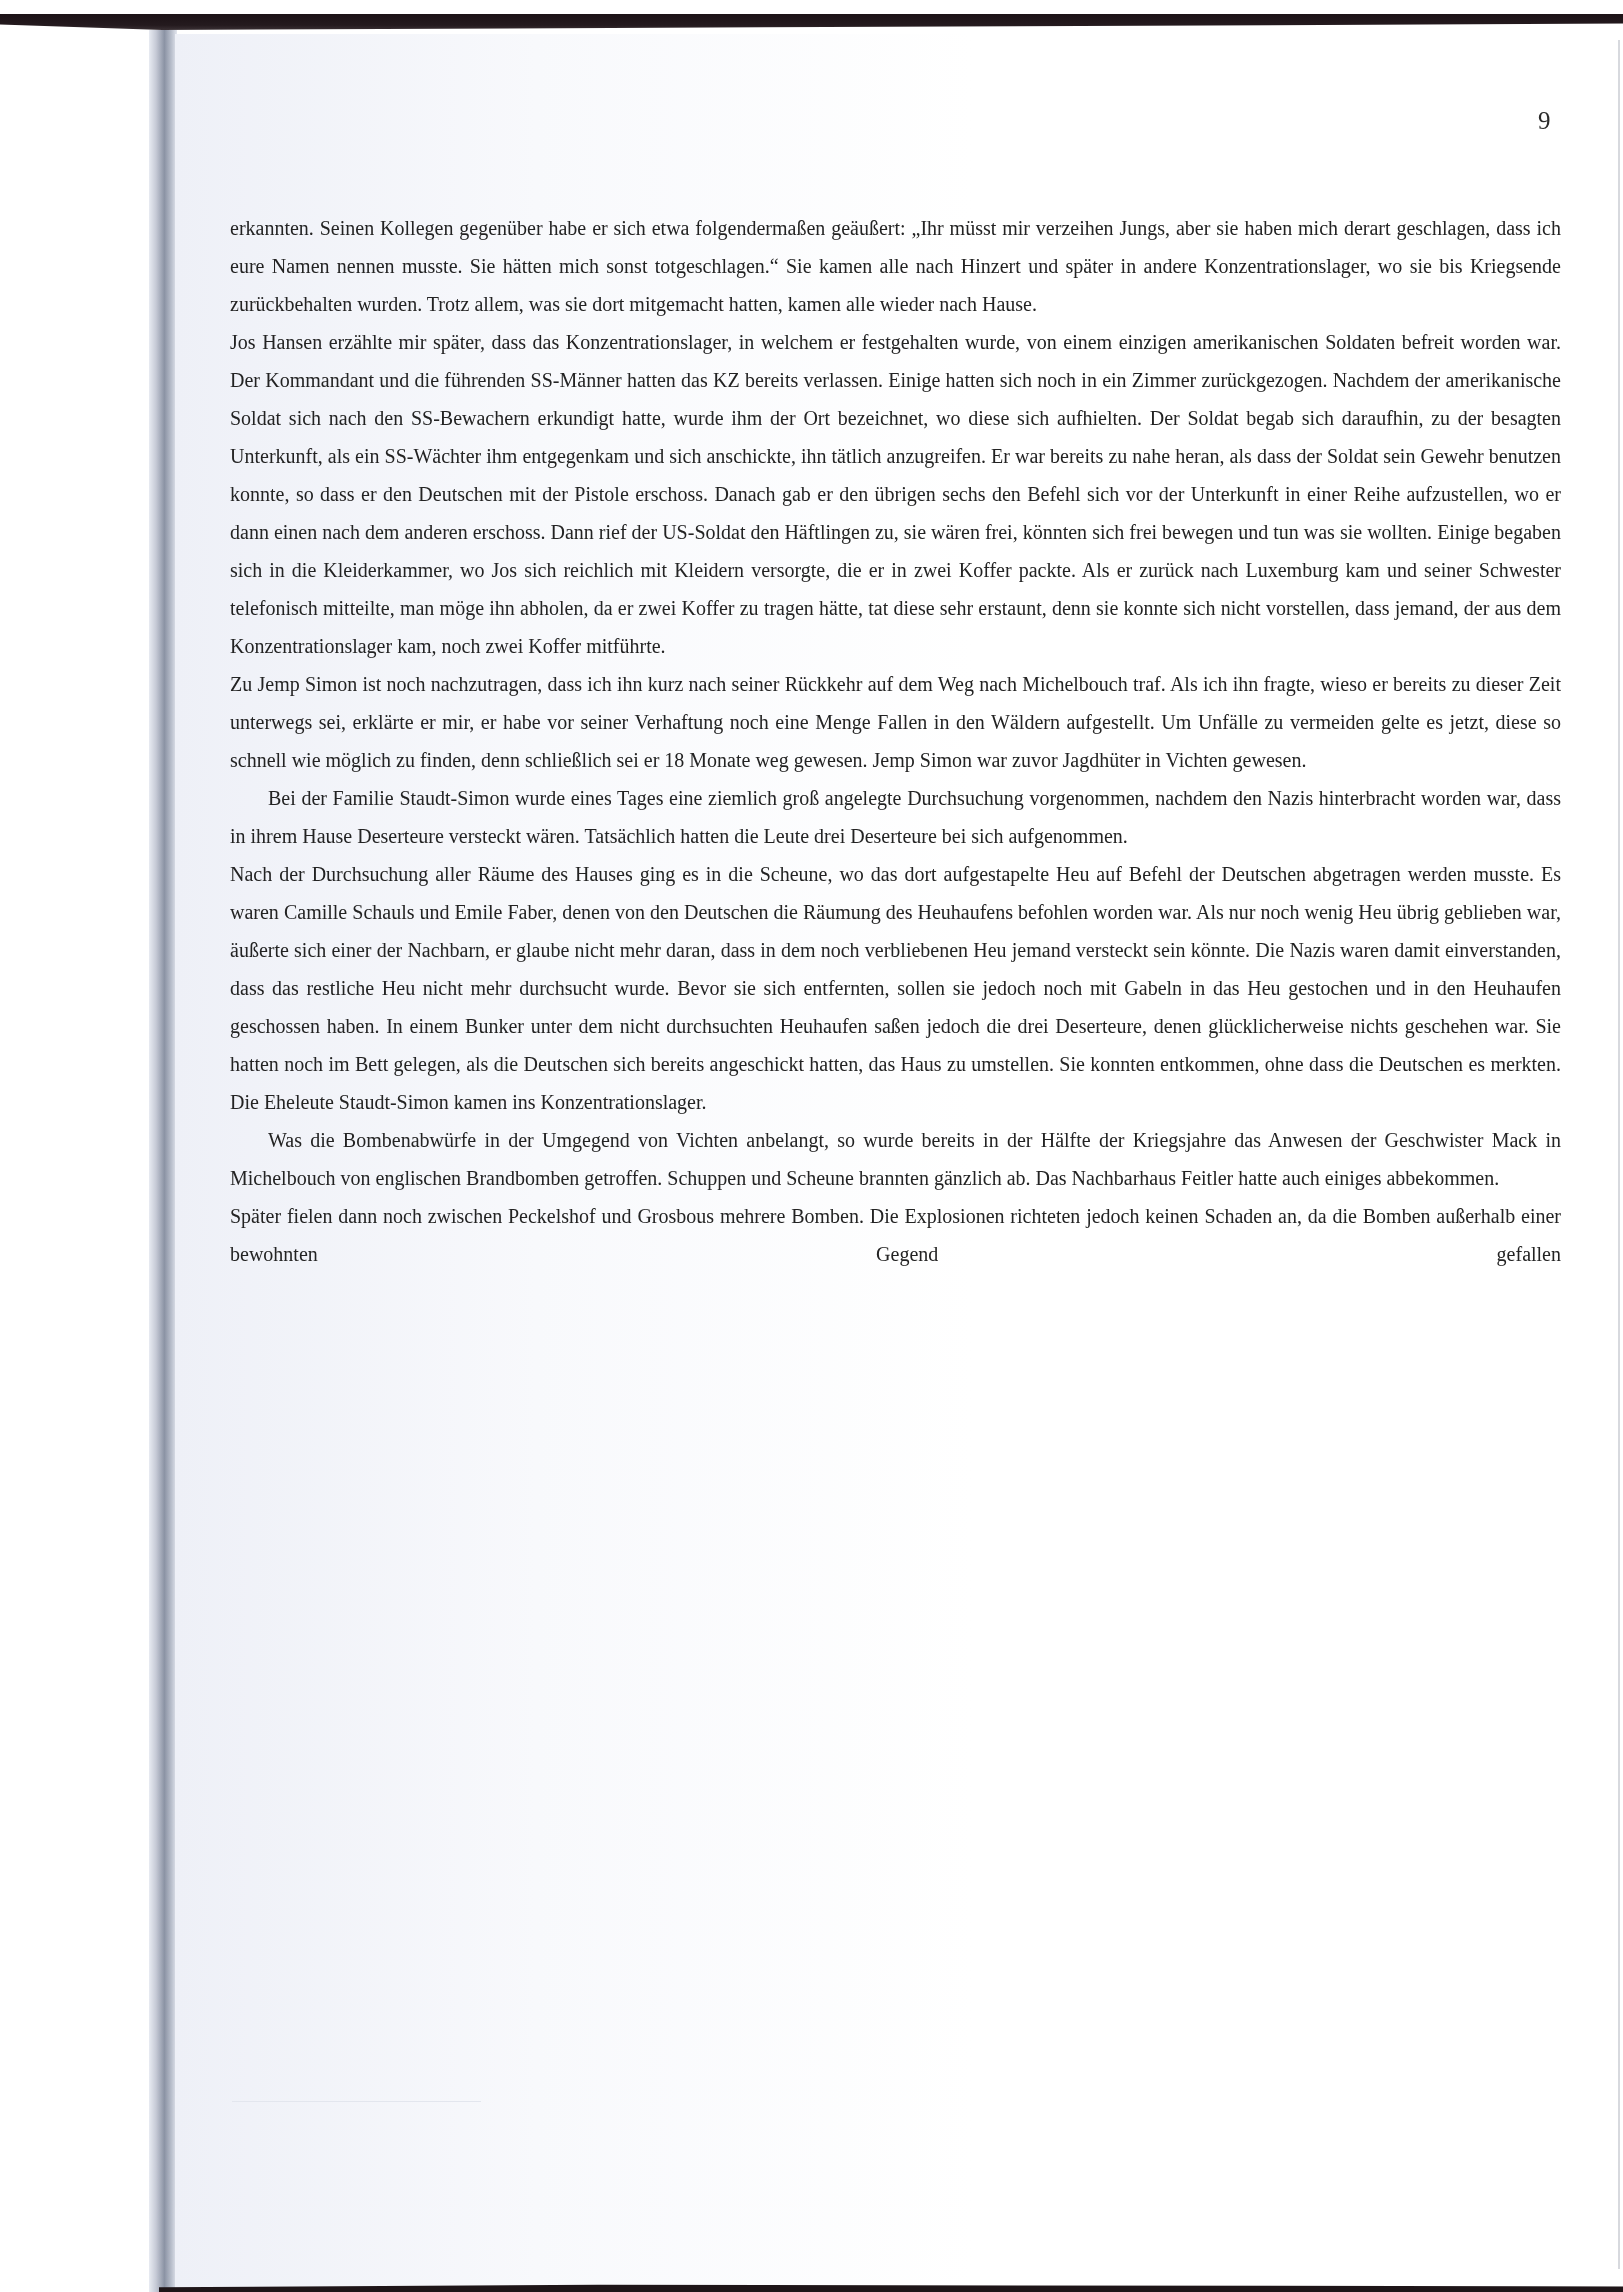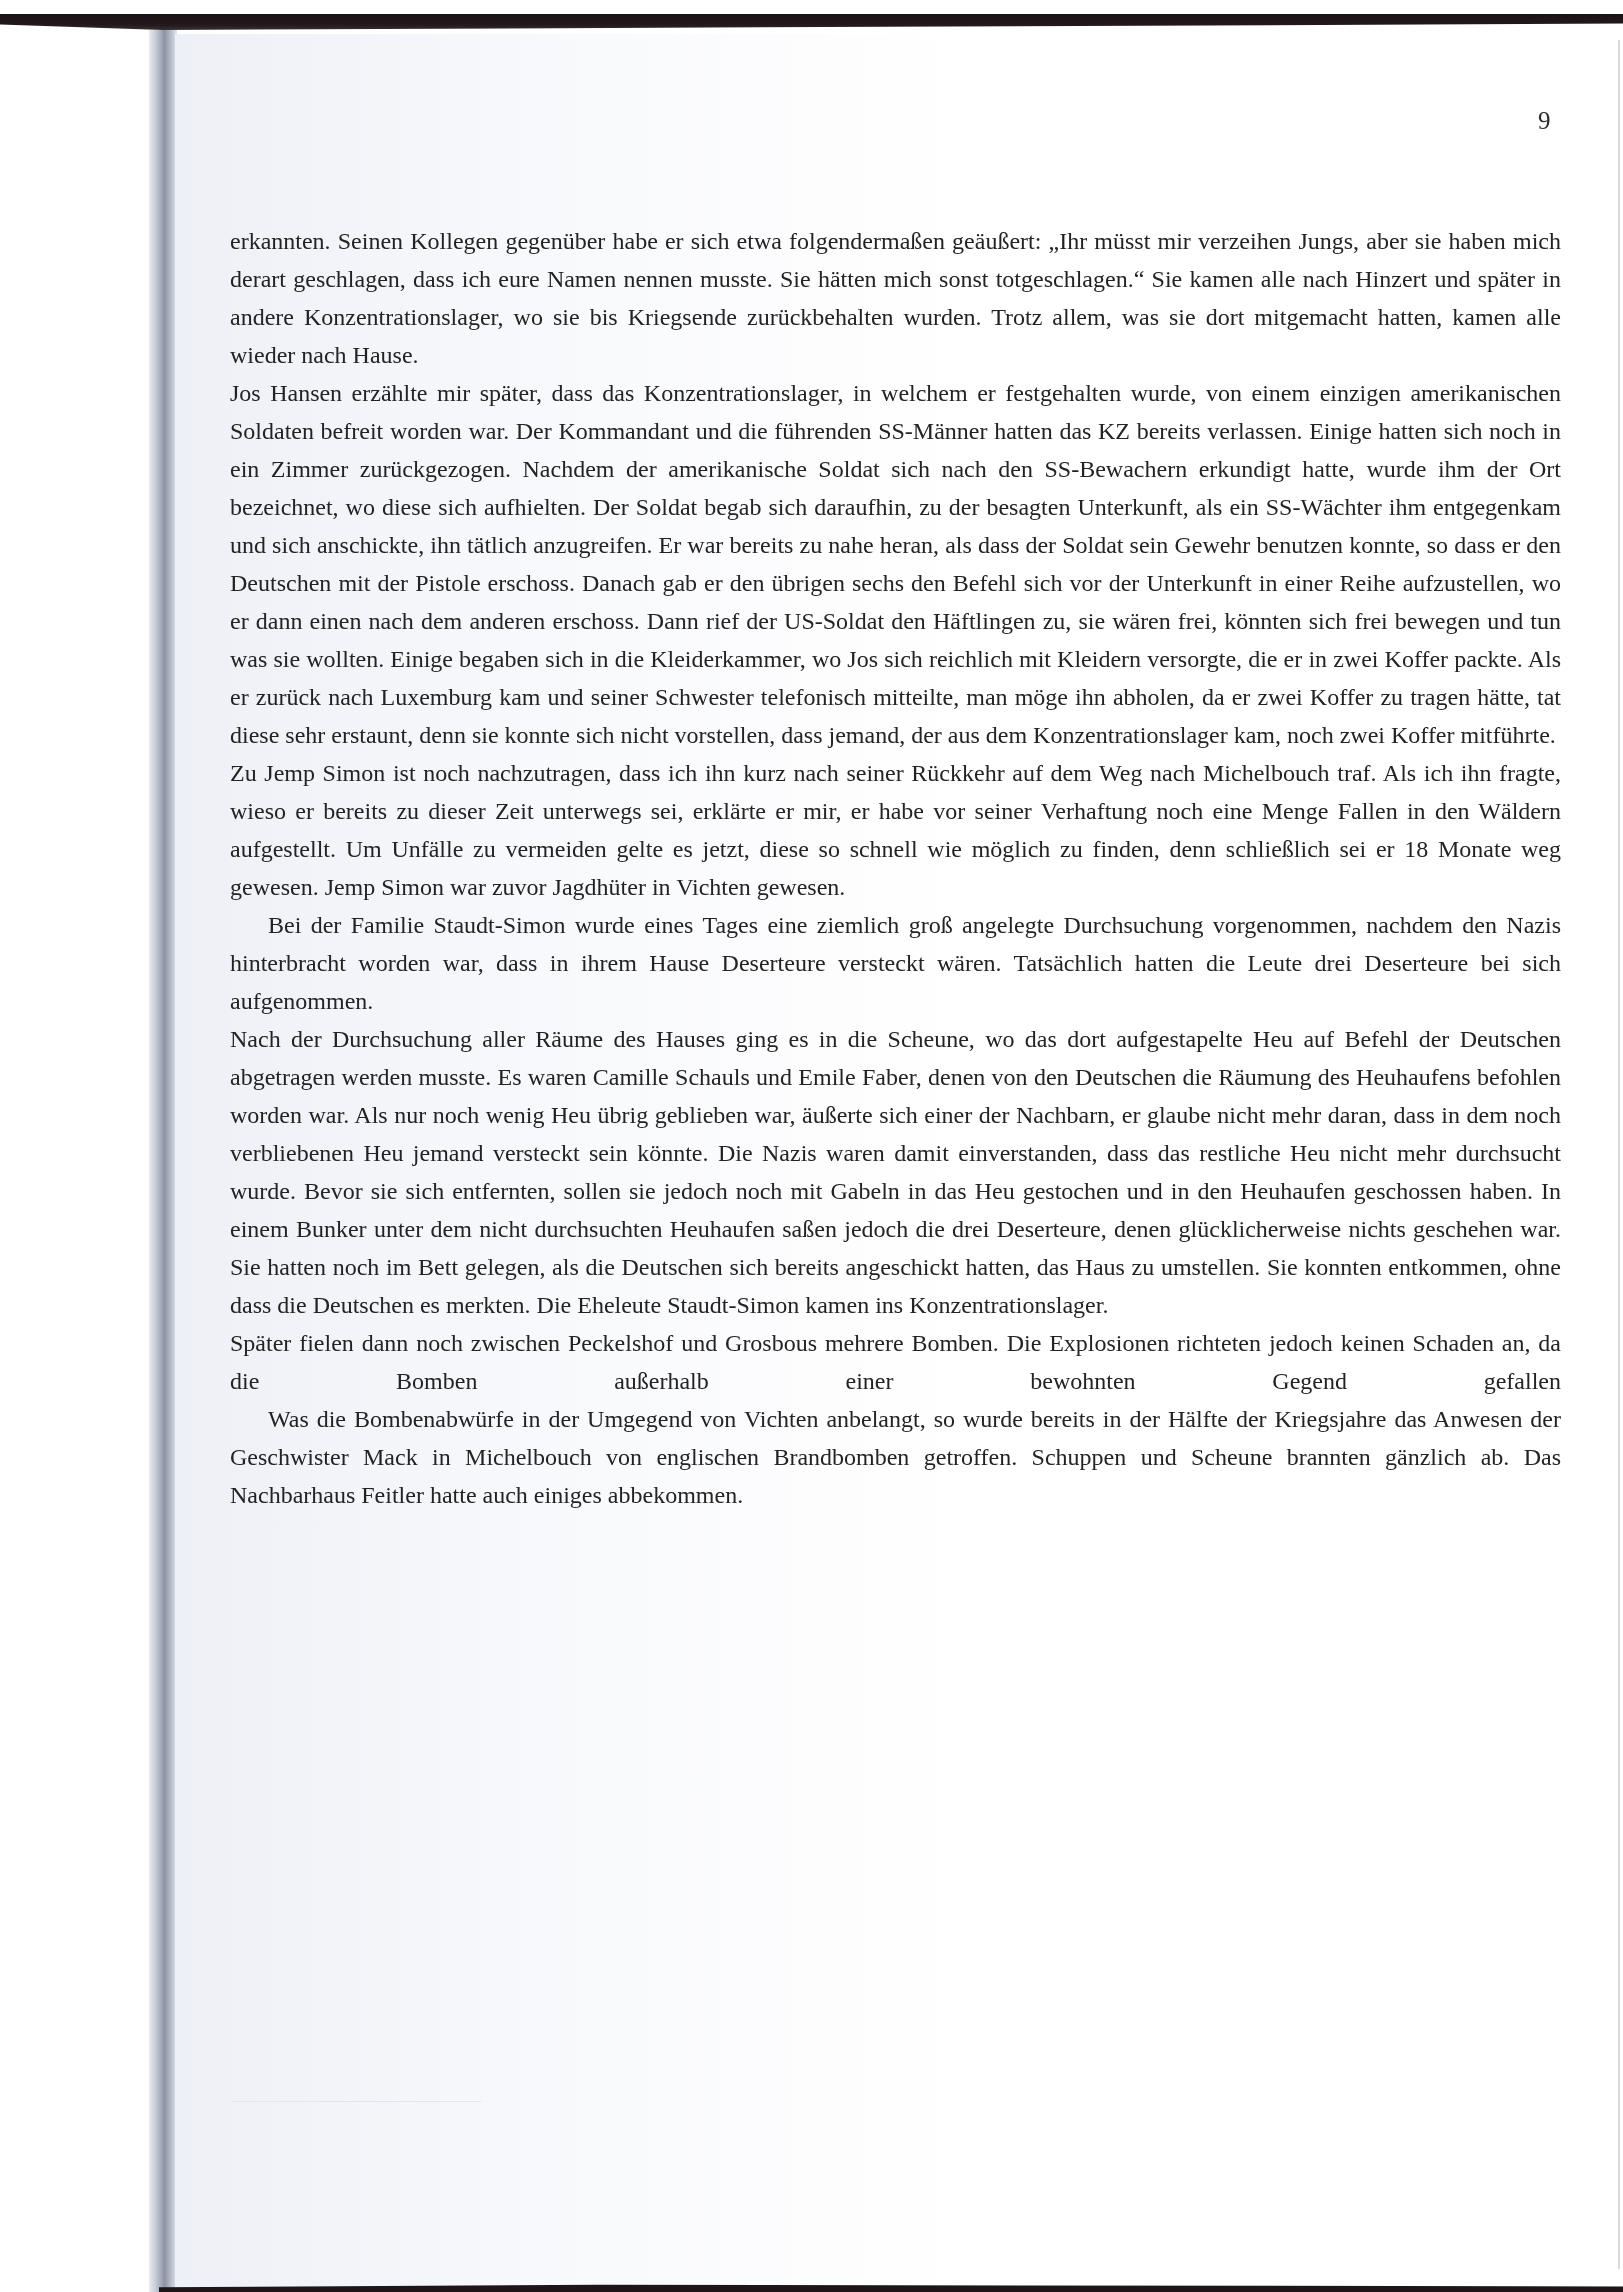--- a/index.html
+++ b/index.html
@@ -59,24 +59,24 @@
     }
     .page-number {
       position: absolute;
       left: 1538px; top: 107px;
       font-family: "Liberation Serif", "DejaVu Serif", serif;
       font-size: 25px;
       color: #2b2b2b;
     }
     .text-block {
       position: absolute;
-      left: 230px; top: 222px;
+      left: 230px; top: 209px;
       width: 1331px;
       font-family: "Liberation Serif", "DejaVu Serif", serif;
-      font-size: 24px;
+      font-size: 20px;
       line-height: 38px;
       color: #232323;
       text-align: justify;
     }
     .para {
       margin: 0;
     }
     .para.indent {
       text-indent: 38px;
     }
@@ -104,19 +104,19 @@
   <div class="bottom-edge"></div>
 
   <div class="page-number">9</div>
 
   <div class="text-block">
     <p class="para">erkannten. Seinen Kollegen gegenüber habe er sich etwa folgendermaßen geäußert: „Ihr müsst mir verzeihen Jungs, aber sie haben mich derart geschlagen, dass ich eure Namen nennen musste. Sie hätten mich sonst totgeschlagen.“ Sie kamen alle nach Hinzert und später in andere Konzentrationslager, wo sie bis Kriegsende zurückbehalten wurden. Trotz allem, was sie dort mitgemacht hatten, kamen alle wieder nach Hause.</p>
     <p class="para">Jos Hansen erzählte mir später, dass das Konzentrationslager, in welchem er festgehalten wurde, von einem einzigen amerikanischen Soldaten befreit worden war. Der Kommandant und die führenden SS-Männer hatten das KZ bereits verlassen. Einige hatten sich noch in ein Zimmer zurückgezogen. Nachdem der amerikanische Soldat sich nach den SS-Bewachern erkundigt hatte, wurde ihm der Ort bezeichnet, wo diese sich aufhielten. Der Soldat begab sich daraufhin, zu der besagten Unterkunft, als ein SS-Wächter ihm entgegenkam und sich anschickte, ihn tätlich anzugreifen. Er war bereits zu nahe heran, als dass der Soldat sein Gewehr benutzen konnte, so dass er den Deutschen mit der Pistole erschoss. Danach gab er den übrigen sechs den Befehl sich vor der Unterkunft in einer Reihe aufzustellen, wo er dann einen nach dem anderen erschoss. Dann rief der US-Soldat den Häftlingen zu, sie wären frei, könnten sich frei bewegen und tun was sie wollten. Einige begaben sich in die Kleiderkammer, wo Jos sich reichlich mit Kleidern versorgte, die er in zwei Koffer packte. Als er zurück nach Luxemburg kam und seiner Schwester telefonisch mitteilte, man möge ihn abholen, da er zwei Koffer zu tragen hätte, tat diese sehr erstaunt, denn sie konnte sich nicht vorstellen, dass jemand, der aus dem Konzentrationslager kam, noch zwei Koffer mitführte.</p>
     <p class="para">Zu Jemp Simon ist noch nachzutragen, dass ich ihn kurz nach seiner Rückkehr auf dem Weg nach Michelbouch traf. Als ich ihn fragte, wieso er bereits zu dieser Zeit unterwegs sei, erklärte er mir, er habe vor seiner Verhaftung noch eine Menge Fallen in den Wäldern aufgestellt. Um Unfälle zu vermeiden gelte es jetzt, diese so schnell wie möglich zu finden, denn schließlich sei er 18 Monate weg gewesen. Jemp Simon war zuvor Jagdhüter in Vichten gewesen.</p>
     <p class="para indent gap-before">Bei der Familie Staudt-Simon wurde eines Tages eine ziemlich groß angelegte Durchsuchung vorgenommen, nachdem den Nazis hinterbracht worden war, dass in ihrem Hause Deserteure versteckt wären. Tatsächlich hatten die Leute drei Deserteure bei sich aufgenommen.</p>
     <p class="para">Nach der Durchsuchung aller Räume des Hauses ging es in die Scheune, wo das dort aufgestapelte Heu auf Befehl der Deutschen abgetragen werden musste. Es waren Camille Schauls und Emile Faber, denen von den Deutschen die Räumung des Heuhaufens befohlen worden war. Als nur noch wenig Heu übrig geblieben war, äußerte sich einer der Nachbarn, er glaube nicht mehr daran, dass in dem noch verbliebenen Heu jemand versteckt sein könnte. Die Nazis waren damit einverstanden, dass das restliche Heu nicht mehr durchsucht wurde. Bevor sie sich entfernten, sollen sie jedoch noch mit Gabeln in das Heu gestochen und in den Heuhaufen geschossen haben. In einem Bunker unter dem nicht durchsuchten Heuhaufen saßen jedoch die drei Deserteure, denen glücklicherweise nichts geschehen war. Sie hatten noch im Bett gelegen, als die Deutschen sich bereits angeschickt hatten, das Haus zu umstellen. Sie konnten entkommen, ohne dass die Deutschen es merkten. Die Eheleute Staudt-Simon kamen ins Konzentrationslager.</p>
+    <p class="para indent gap-before">Was die Bombenabwürfe in der Umgegend von Vichten anbelangt, so wurde bereits in der Hälfte der Kriegsjahre das Anwesen der Geschwister Mack in Michelbouch von englischen Brandbomben getroffen. Schuppen und Scheune brannten gänzlich ab. Das Nachbarhaus Feitler hatte auch einiges abbekommen.</p>
     <p class="para last-open">Später fielen dann noch zwischen Peckelshof und Grosbous mehrere Bomben. Die Explosionen richteten jedoch keinen Schaden an, da die Bomben außerhalb einer bewohnten Gegend gefallen</p>
-    <p class="para indent gap-before">Was die Bombenabwürfe in der Umgegend von Vichten anbelangt, so wurde bereits in der Hälfte der Kriegsjahre das Anwesen der Geschwister Mack in Michelbouch von englischen Brandbomben getroffen. Schuppen und Scheune brannten gänzlich ab. Das Nachbarhaus Feitler hatte auch einiges abbekommen.</p>
   </div>
 
   <div class="bleed-rule"></div>
 </div>
 
 
 </body></html>

